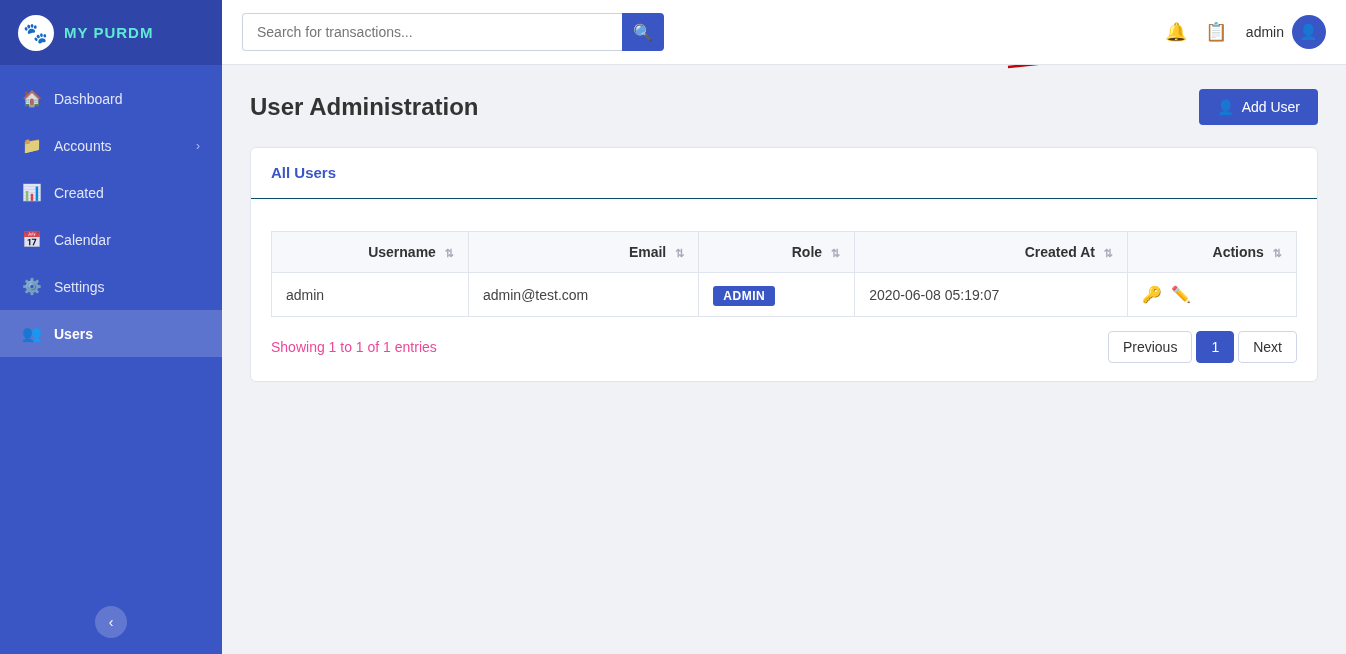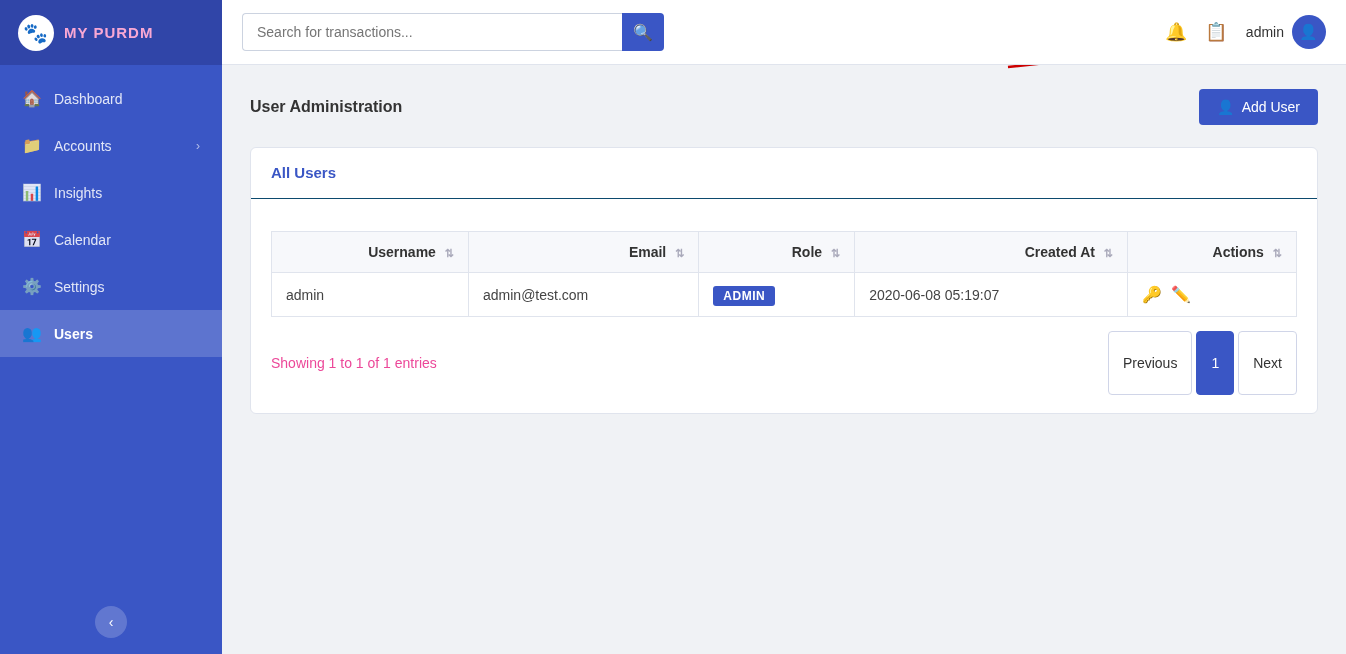--- a/index.html
+++ b/index.html
@@ -30,21 +30,21 @@
       border-radius: 50%;
       display: flex;
       align-items: center;
       justify-content: center;
       font-size: 20px;
     }
     .logo-text {
       font-weight: 700;
       font-size: 15px;
       letter-spacing: 1px;
-      color: #f9a8d4;
+      color: #5eead4;
       text-align: right;
     }
     .sidebar-nav {
       flex: 1;
       padding-top: 10px;
     }
     .nav-item {
       display: flex;
       align-items: center;
       padding: 14px 22px;
@@ -173,21 +173,21 @@
       overflow-y: auto;
       position: relative;
     }
     .page-header {
       display: flex;
       align-items: center;
       justify-content: space-between;
       margin-bottom: 22px;
     }
     .page-title {
-      font-size: 16px;
+      font-size: 24px;
       font-weight: 600;
       color: #333;
     }
     .add-user-btn {
       background: #3a56c5;
       color: white;
       border: none;
       border-radius: 4px;
       padding: 10px 18px;
       font-size: 14px;
@@ -317,21 +317,21 @@
       color: #ec4899;
     }
     .pagination {
       display: flex;
       gap: 4px;
     }
     .page-btn {
       border: 1px solid #d0d5e8;
       background: white;
       color: #333;
-      padding: 23px 14px;
+      padding: 7px 14px;
       border-radius: 4px;
       font-size: 14px;
       cursor: pointer;
     }
     .page-btn.active {
       background: #3a56c5;
       color: white;
       border-color: #3a56c5;
     }
   </style>
@@ -351,21 +351,21 @@
     </div>
 
     <div class="nav-item">
       <span class="nav-icon">📁</span>
       <span>Accounts</span>
       <span class="nav-arrow">›</span>
     </div>
 
     <div class="nav-item">
       <span class="nav-icon">📊</span>
-      <span>Insights</span>
+      <span>Created</span>
     </div>
 
     <div class="nav-item">
       <span class="nav-icon">📅</span>
       <span>Calendar</span>
     </div>
 
     <div class="nav-item">
       <span class="nav-icon">⚙️</span>
       <span>Settings</span>

